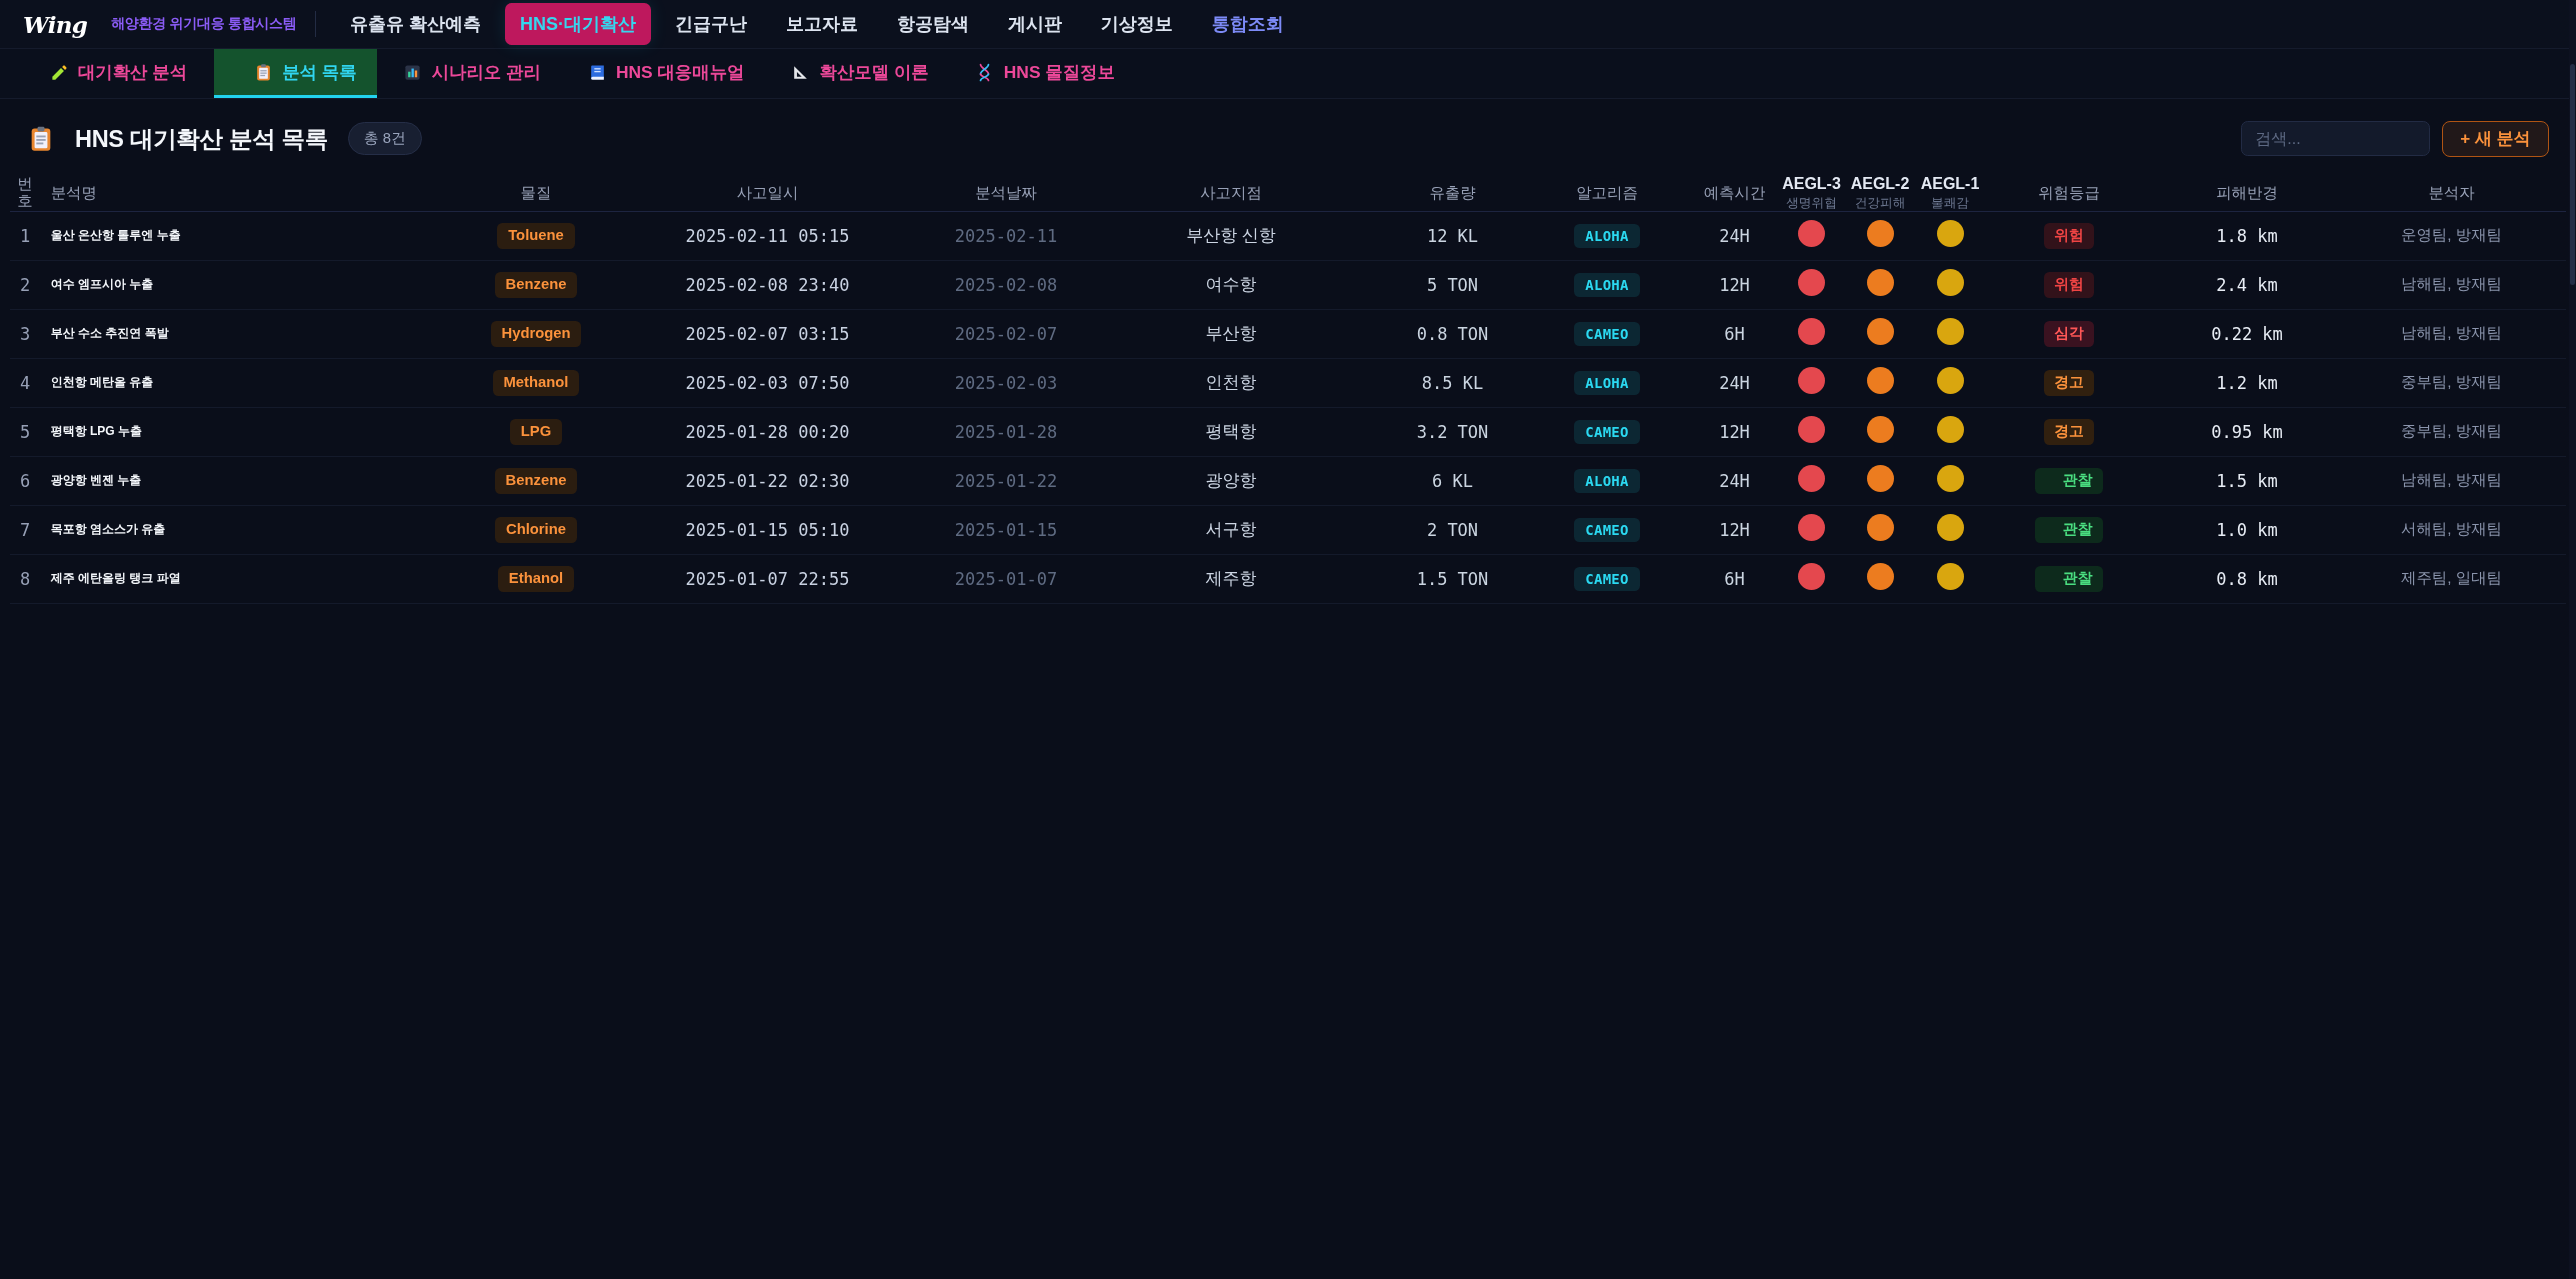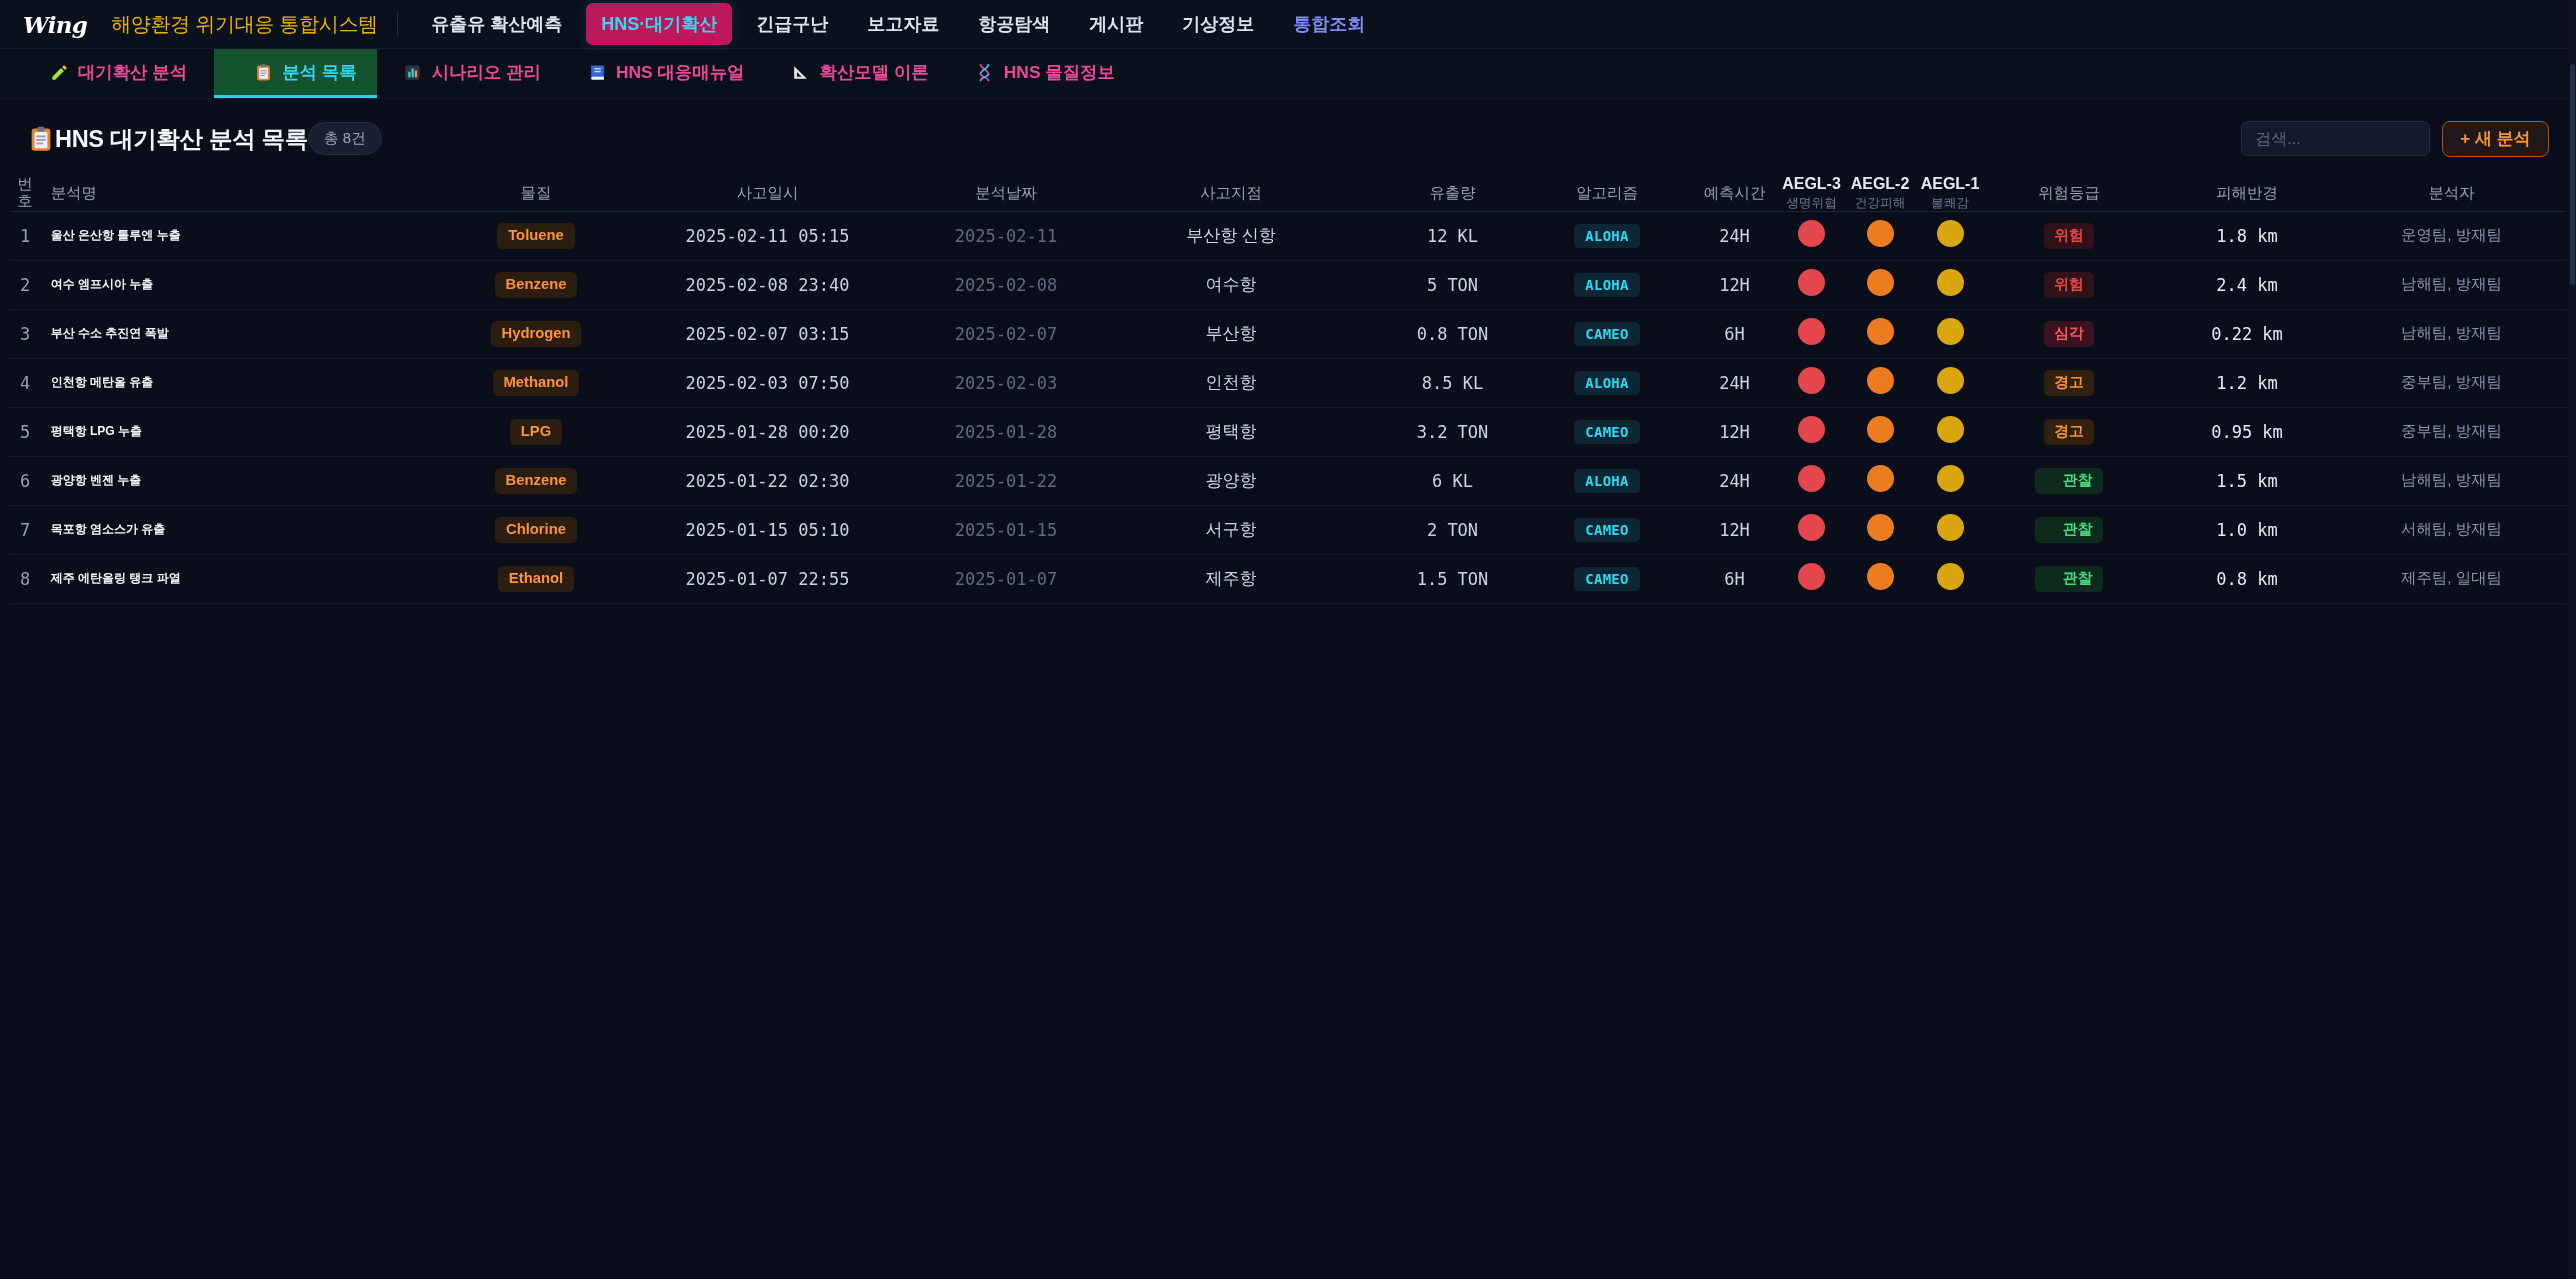--- a/index.html
+++ b/index.html
@@ -13,21 +13,21 @@
   }
   .mono { font-family:"DejaVu Sans Mono","Liberation Mono",monospace; }
 
   
   .topbar {
     height:49px; background:#0b101d; border-bottom:0.7px solid #151b2c;
     display:flex; align-items:center; padding:0 23px; gap:19px;
   }
   .brand { display:flex; align-items:center; gap:24px; }
   .logo-mark { font-family:"DejaVu Serif","Liberation Serif",serif; font-style:italic; font-weight:bold; font-size:23px; color:#ffffff; letter-spacing:-0.7px; }
-  .logo-title { font-size:20px; font-weight:normal; color:#eab308; letter-spacing:-0.3px; }
+  .logo-title { font-size:14px; font-weight:bold; color:#8b5cf6; letter-spacing:-0.3px; }
   .v-sep { width:0.7px; height:25.5px; background:#232c44; }
   nav.main-nav { display:flex; align-items:flex-end; gap:9.4px; }
   .nav-item { font-size:18px; font-weight:bold; color:#dde4f0; padding:9.4px 14.8px; border-radius:6.7px; cursor:pointer; white-space:nowrap; }
   .nav-item.active { background:#be185d; color:#35d6ef; box-shadow:0 0 17.4px rgba(34,211,238,.12); }
   .nav-item.accent { color:#7d8bf7; }
   .topbar-right { margin-left:auto; display:flex; align-items:center; gap:14.8px; }
   .incident-badge {
     display:flex; align-items:center; gap:9.4px; font-size:17px; font-weight:bold; color:#e0595e;
     border:0.7px solid #58232b; background:rgba(239,68,68,.06); padding:8px 17.4px; border-radius:8px;
   }
@@ -39,21 +39,21 @@
   .burger { display:flex; flex-direction:column; gap:4px; }
   .burger span { display:block; width:17.4px; height:2px; background:#cbd5e1; border-radius:1.3px; }
 
   
   .tabbar { height:50px; background:#0a0f1c; border-bottom:0.7px solid #151b2c; display:flex; align-items:stretch; padding:0 29.5px; gap:6.7px; }
   .tab-item { display:flex; align-items:center; gap:9.4px; padding:0 20px; font-size:17.4px; font-weight:bold; color:#ec4899; cursor:pointer; border-bottom:3.4px solid transparent; }
   .tab-item.active { background:#14532d; color:#30d5ef; border-bottom-color:#22d3ee;padding-left:40px; }
   .tab-icon svg, .page-icon svg { display:block; }
 
   
-  .page-head { display:flex; align-items:center; padding:21.5px 27px 17.4px 27px; gap:0; }
+  .page-head { display:flex; align-items:center; padding:21.5px 27px 17.4px 27px; gap:20px; }
   .page-title { font-size:23.5px; font-weight:bold; color:#f4f7fb; letter-spacing:-0.3px; }
   .total-badge { font-size:14.8px; color:#9aa5bd; background:#181f31; border:0.7px solid #252e47; border-radius:670px; padding:6px 14.8px; }
   .head-right { margin-left:auto; display:flex; align-items:center; gap:12px; }
   .search-input { width:189px; height:35px; background:#131a2b; border:0.7px solid #222b44; border-radius:6.7px;
     color:#cbd5e1; font-size:16px; padding:0 13.4px; outline:none; font-family:inherit; }
   .search-input::placeholder { color:#5d6983; }
   .new-analysis-btn { height:36px; padding:0 17.4px; font-size:17px; font-weight:bold; color:#fb923c;
     background:rgba(249,115,22,.10); border:0.7px solid #b05413; border-radius:8px; cursor:pointer; font-family:inherit; white-space:nowrap; }
 
   

